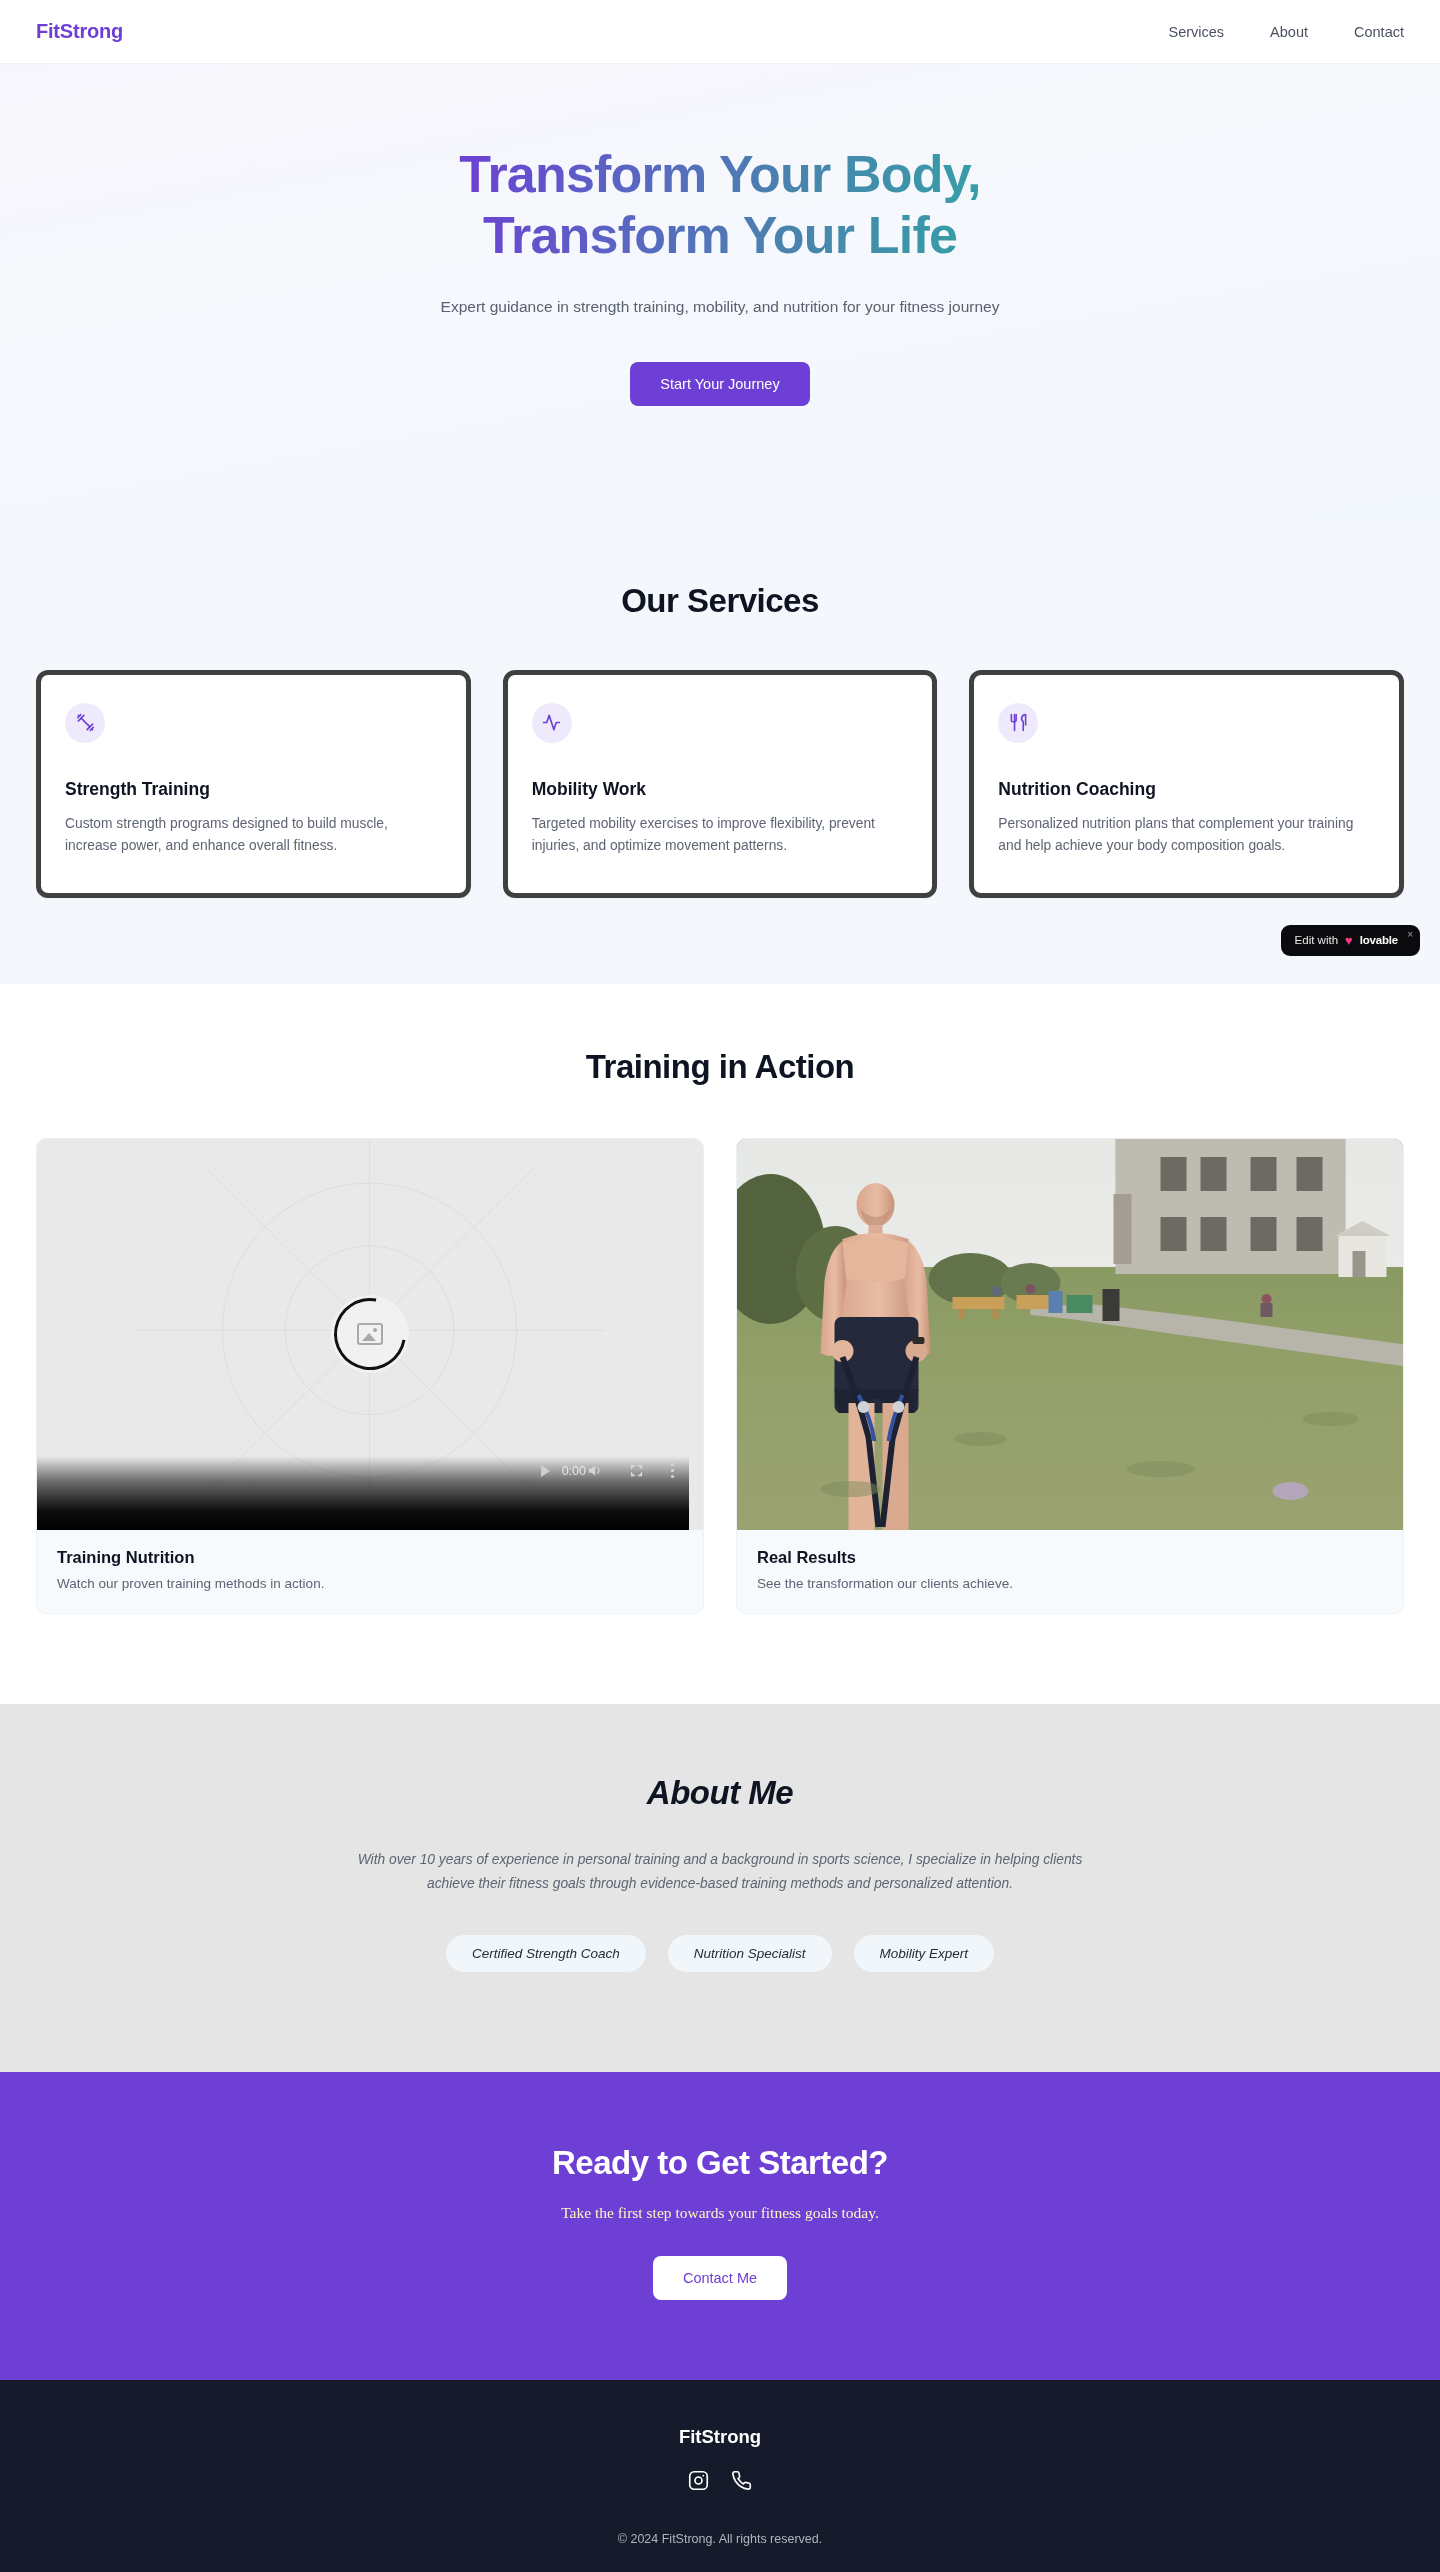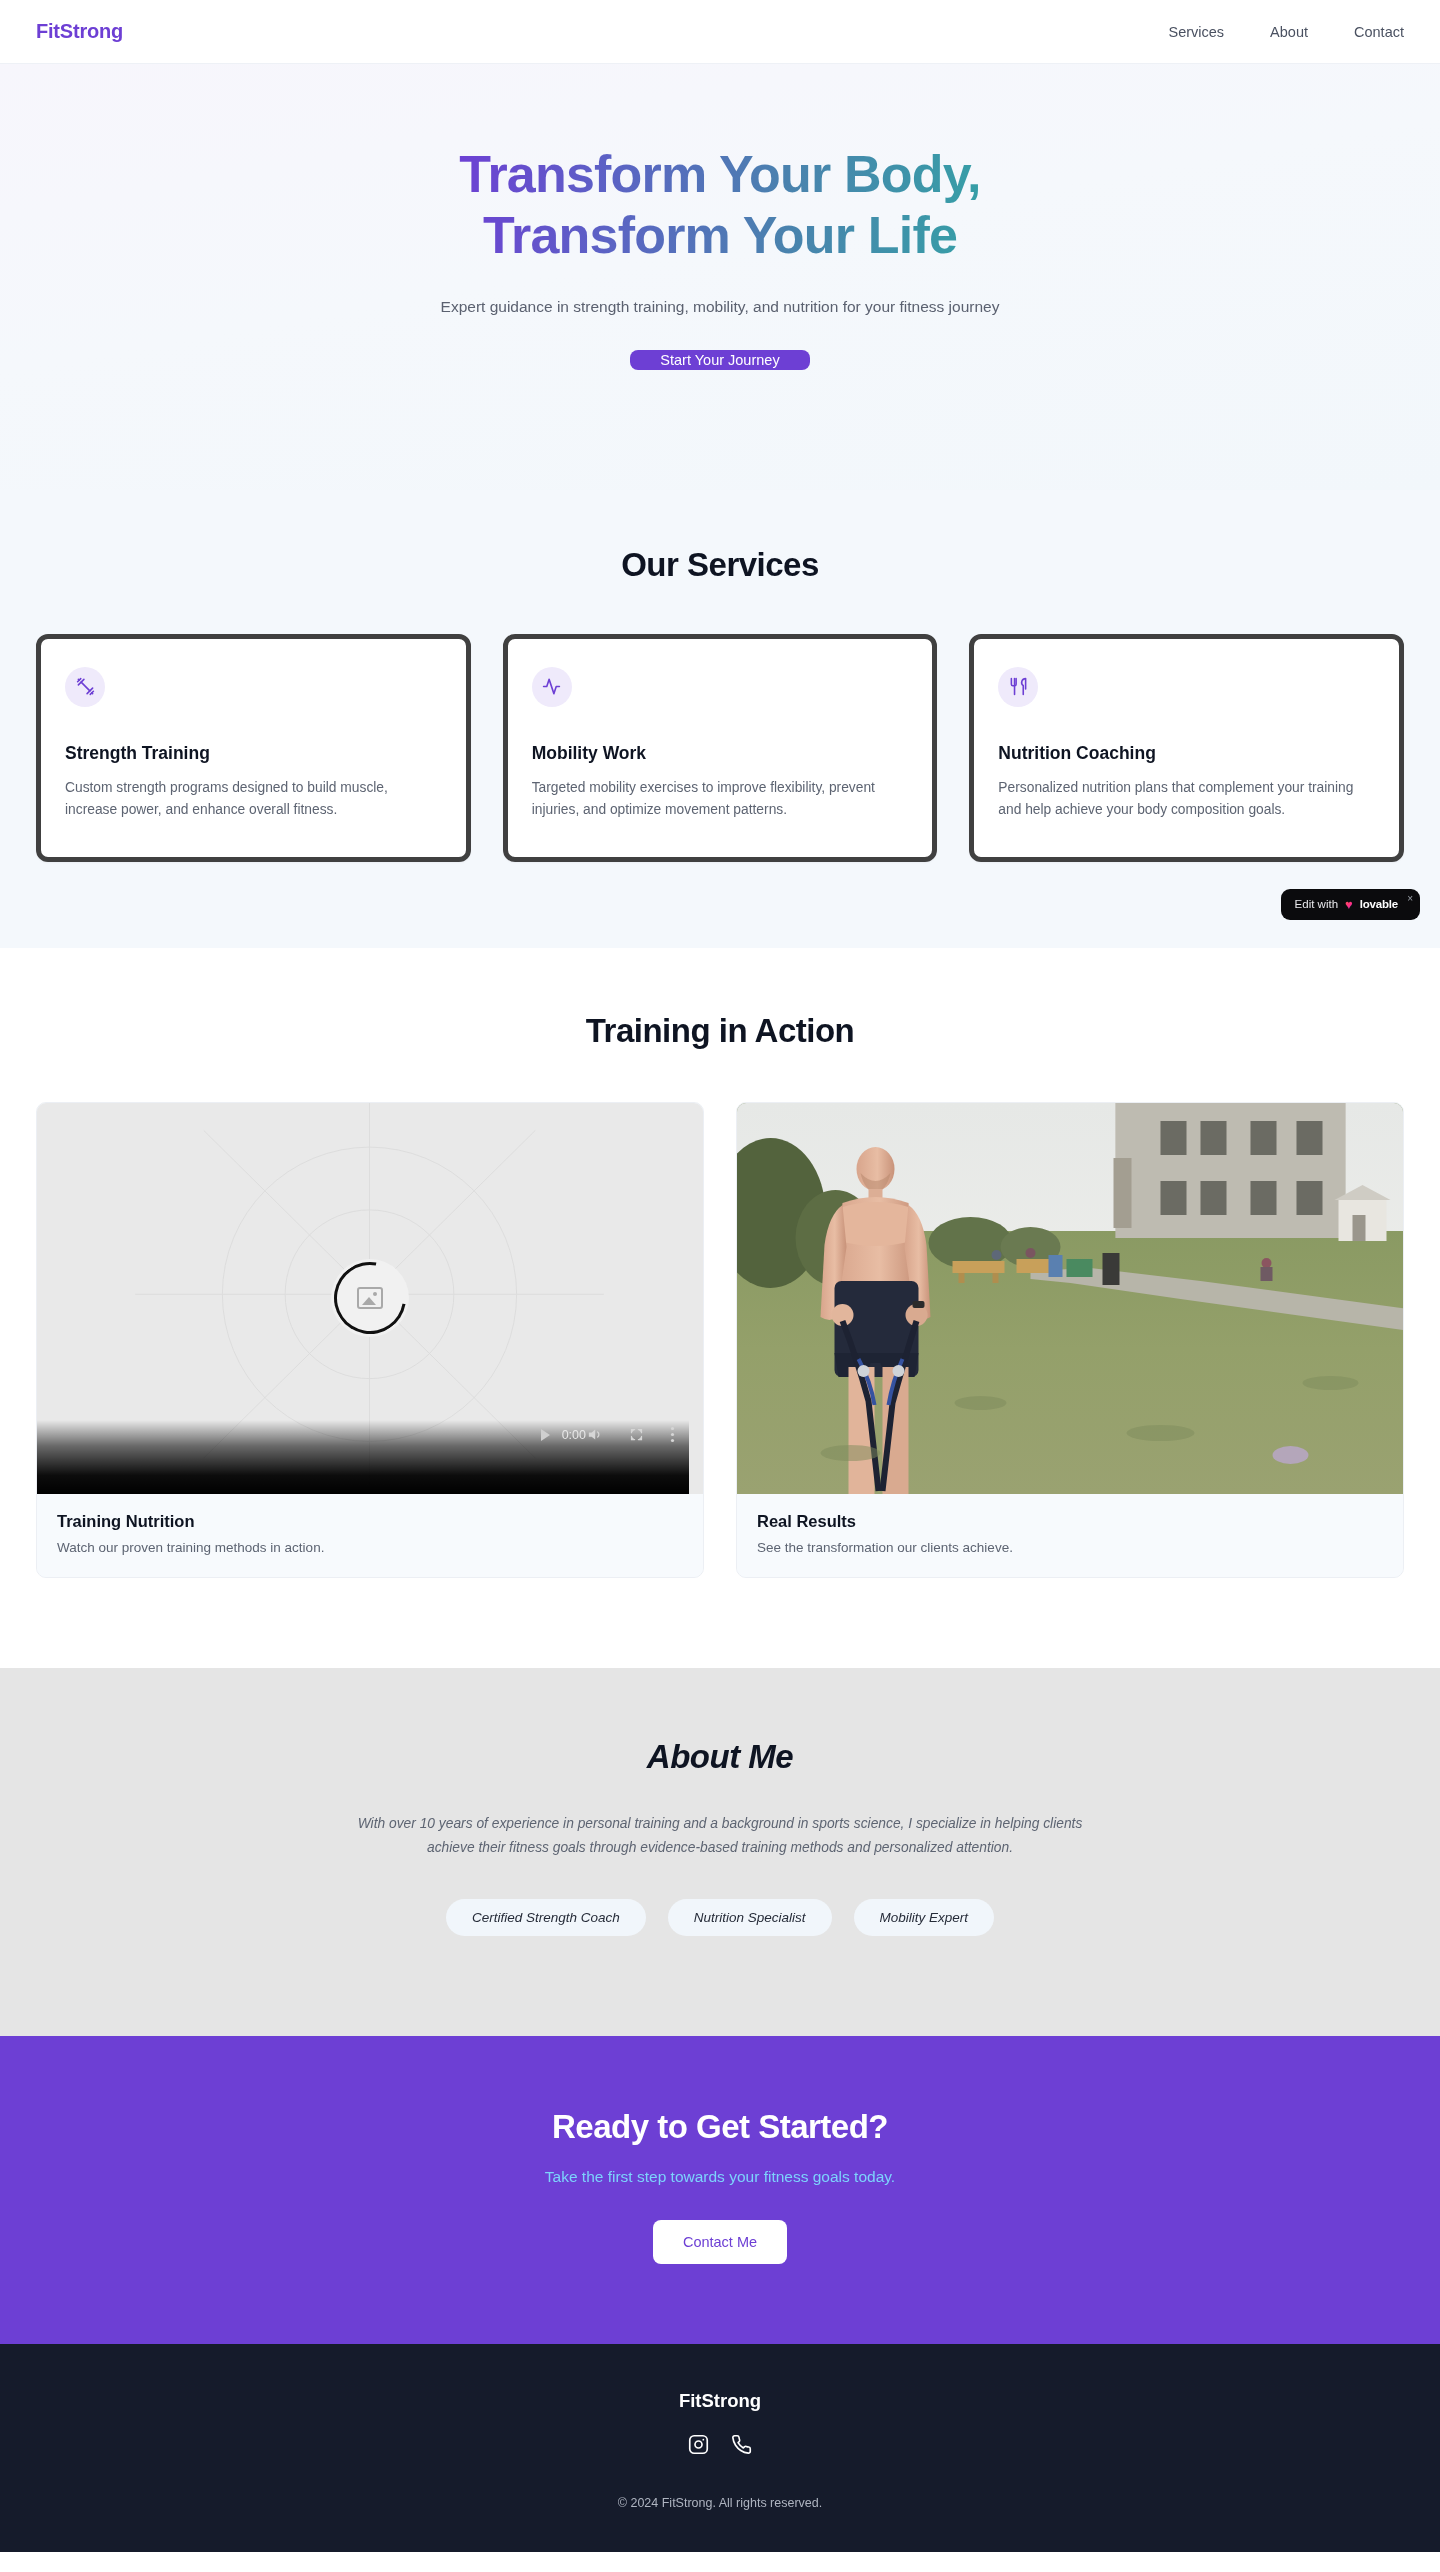--- a/index.html
+++ b/index.html
@@ -57,27 +57,27 @@
     display: inline-block;
     padding: 0 4px;
   }
   .hero-sub {
     margin-top: 28px;
     font-size: 15.5px;
     color: #5b6170;
     line-height: 1.5;
   }
   .btn-primary {
-    margin-top: 32px;
+    margin-top: 44px;
     display: inline-block;
     background: #6d3fd4;
     color: #ffffff;
     border: none;
     border-radius: 8px;
-    padding: 2px 30px;
+    padding: 14px 30px;
     font-size: 14.5px;
     font-family: "Liberation Sans", sans-serif;
     cursor: pointer;
   }
 
   
   .services {
     background: #f4f8fc;
     padding: 56px 0 86px;
     position: relative;
@@ -258,21 +258,21 @@
     cursor: pointer;
   }
 
   
   .cta {
     background: #6d3fd4;
     padding: 72px 0 80px;
     text-align: center;
   }
   .cta h2 { color: #ffffff; font-size: 33px; font-weight: 700; letter-spacing: -0.5px; }
-  .cta p { color: #7dd3fc; font-size: 15.5px; margin-top: 22px; }
+  .cta p { color: #fef9c3; font-size: 15.5px; margin-top: 22px; font-family: Liberation Serif, serif; }
   .btn-white {
     margin-top: 34px;
     background: #ffffff;
     color: #6d3fd4;
     border: none;
     border-radius: 8px;
     padding: 14px 30px;
     font-size: 14.5px;
     font-family: "Liberation Sans", sans-serif;
     cursor: pointer;

